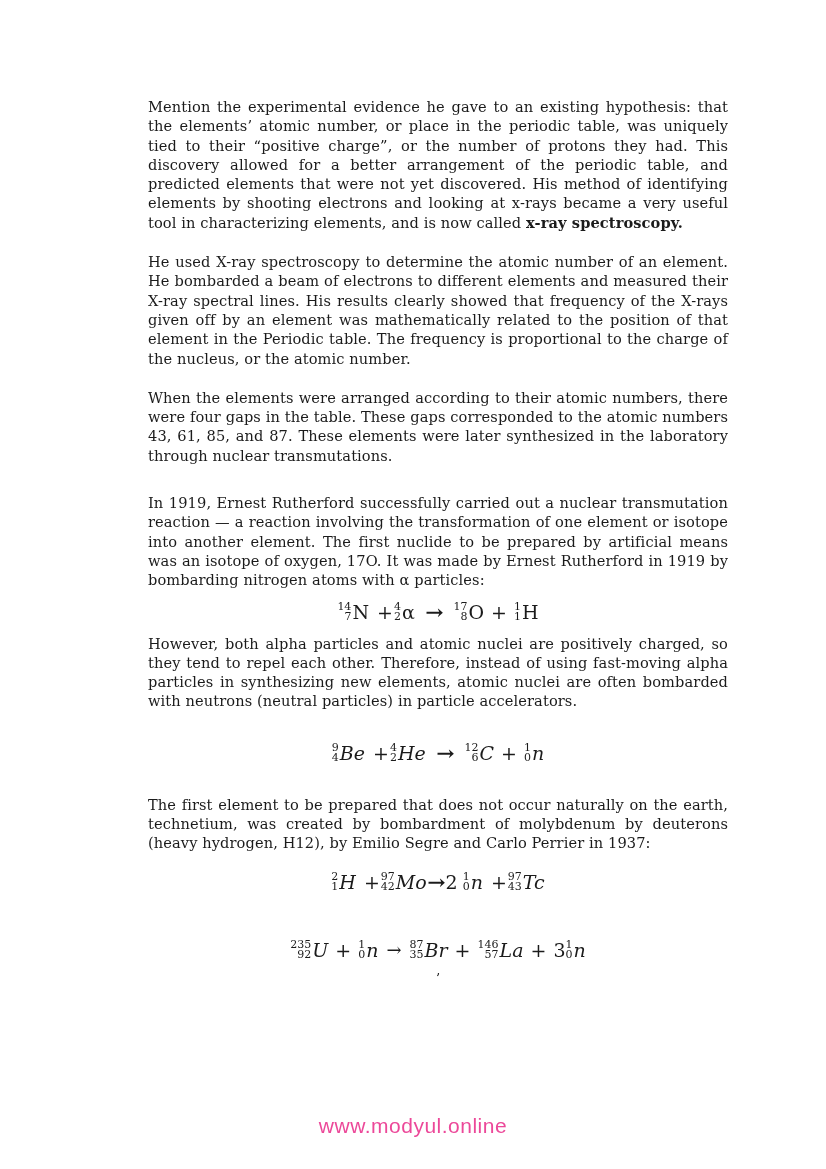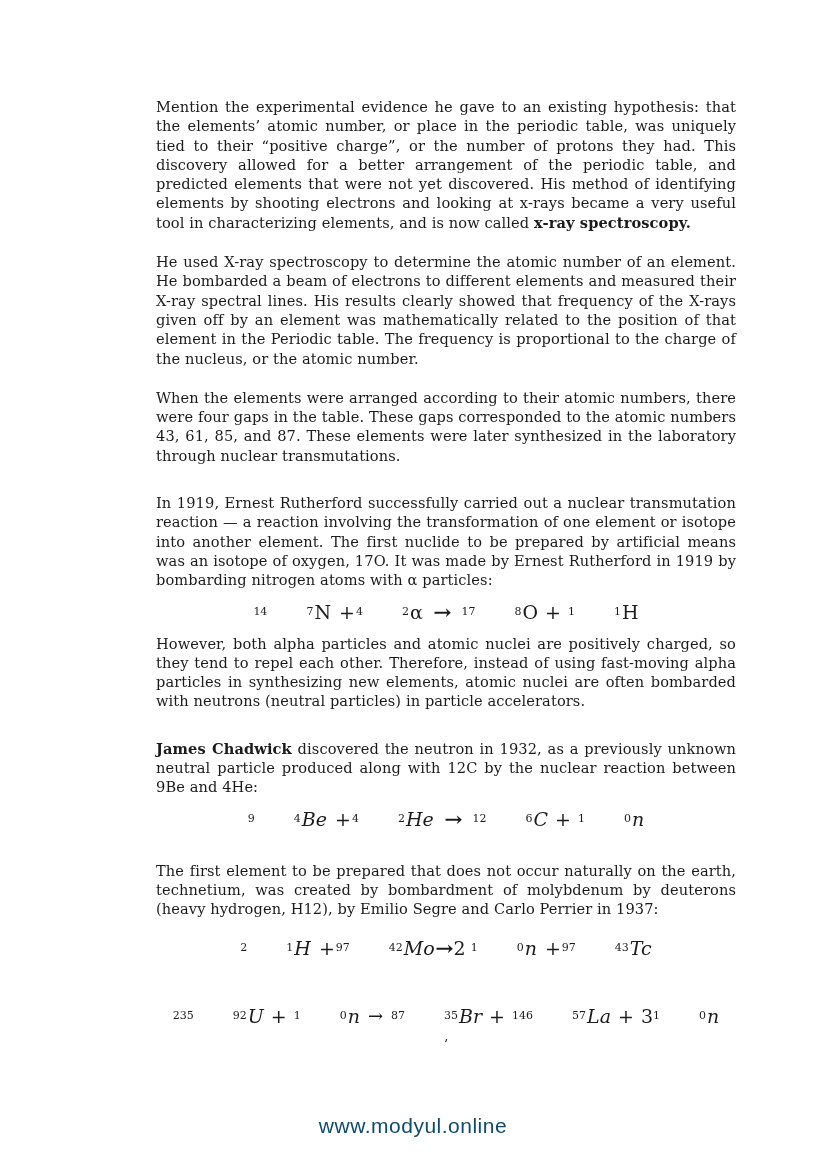--- a/index.html
+++ b/index.html
@@ -6,21 +6,21 @@
   body {
     width: 826px; height: 1169px;
     background: #ffffff;
     position: relative;
     font-family: "DejaVu Serif", serif;
     color: #1b1b1b;
     overflow: hidden;
   }
   .content {
     position: absolute;
-    left: 156px; top: 97px;
+    left: 148px; top: 97px;
     width: 580px;
   }
   p.para {
     margin: 0 0 20px 0;
     font-size: 14.6px;
     line-height: 19.3px;
     text-align: justify;
     letter-spacing: 0.1px;
   }
   p.para.tight { margin-bottom: 0; margin-top: 28px; }
@@ -38,27 +38,26 @@
     margin-bottom: 10px;
     font-size: 19px;
     white-space: nowrap;
   }
   .equation.after-gap { padding-top: 16px; }
   .equation.gap-below { margin-bottom: 30px; }
   .equation.gap-below-lg { margin-bottom: 34px; }
   .nuclide { display: inline-flex; align-items: center; vertical-align: middle; }
   .scripts {
     display: inline-flex;
-    flex-direction: row;
+    flex-direction: column;
     align-items: flex-end;
     font-size: 11px;
     line-height: 10px;
     margin-right: 1px;
     font-style: normal;
-    gap: 39px;
   }
   .sym { font-size: 19px; line-height: 22px; }
   .eq-italic .sym { font-style: italic; }
   .tk { vertical-align: middle; display: inline-block; }
   .tk-plus { margin: 0 7px; }
   .tk-plus_tight { margin-left: 8px; margin-right: 1px; }
   .tk-arrow_bold { margin: 0 11px; font-weight: bold; font-size: 20px; transform: scaleX(1.1); }
   .tk-arrow_bold_tight { margin: 0 1px; font-weight: bold; font-size: 20px; transform: scaleX(1.1); }
   .tk-arrow_thin { margin: 0 8px; font-size: 18px; }
   .tk-coeff { margin-right: 5px; }
@@ -70,21 +69,21 @@
     color: #222;
   }
   .watermark {
     position: absolute;
     left: 0; right: 0;
     top: 1114px;
     text-align: center;
     font-family: "Liberation Sans", "DejaVu Sans", sans-serif;
     font-size: 21px;
     letter-spacing: 0.5px;
-    color: #0c4a6e;
+    color: #ec4899;
     font-weight: 400;
   }
 </style>
 </head>
 <body>
 
 <div class="content">
 
   <p class="para"><span>Mention the experimental evidence he gave to an existing hypothesis: that the elements’ atomic number, or place in the periodic table, was uniquely tied to their “positive charge”, or the number of protons they had. This discovery allowed for a better arrangement of the periodic table, and predicted elements that were not yet discovered. His method of identifying elements by shooting electrons and looking at x-rays became a very useful tool in characterizing elements, and is now called </span><strong>x-ray spectroscopy.</strong></p>
 
@@ -116,21 +115,20 @@
       </span><span class="tk tk-plus">+</span><span class="nuclide">
         <span class="scripts">
           <span class="mass">1</span>
           <span class="znum">1</span>
         </span>
         <span class="sym">H</span>
       </span></div>
 
   <p class="para">However, both alpha particles and atomic nuclei are positively charged, so they tend to repel each other. Therefore, instead of using fast-moving alpha particles in synthesizing new elements, atomic nuclei are often bombarded with neutrons (neutral particles) in particle accelerators.</p>
 
-  <p class="para tight"><strong>James Chadwick</strong><span> discovered the neutron in 1932, as a previously unknown neutral particle produced along with 12C by the nuclear reaction between 9Be and 4He:</span></p>
 
   <div class="equation eq-italic gap-below"><span class="nuclide">
         <span class="scripts">
           <span class="mass">9</span>
           <span class="znum">4</span>
         </span>
         <span class="sym">Be</span>
       </span><span class="tk tk-plus_tight">+</span><span class="nuclide">
         <span class="scripts">
           <span class="mass">4</span>

